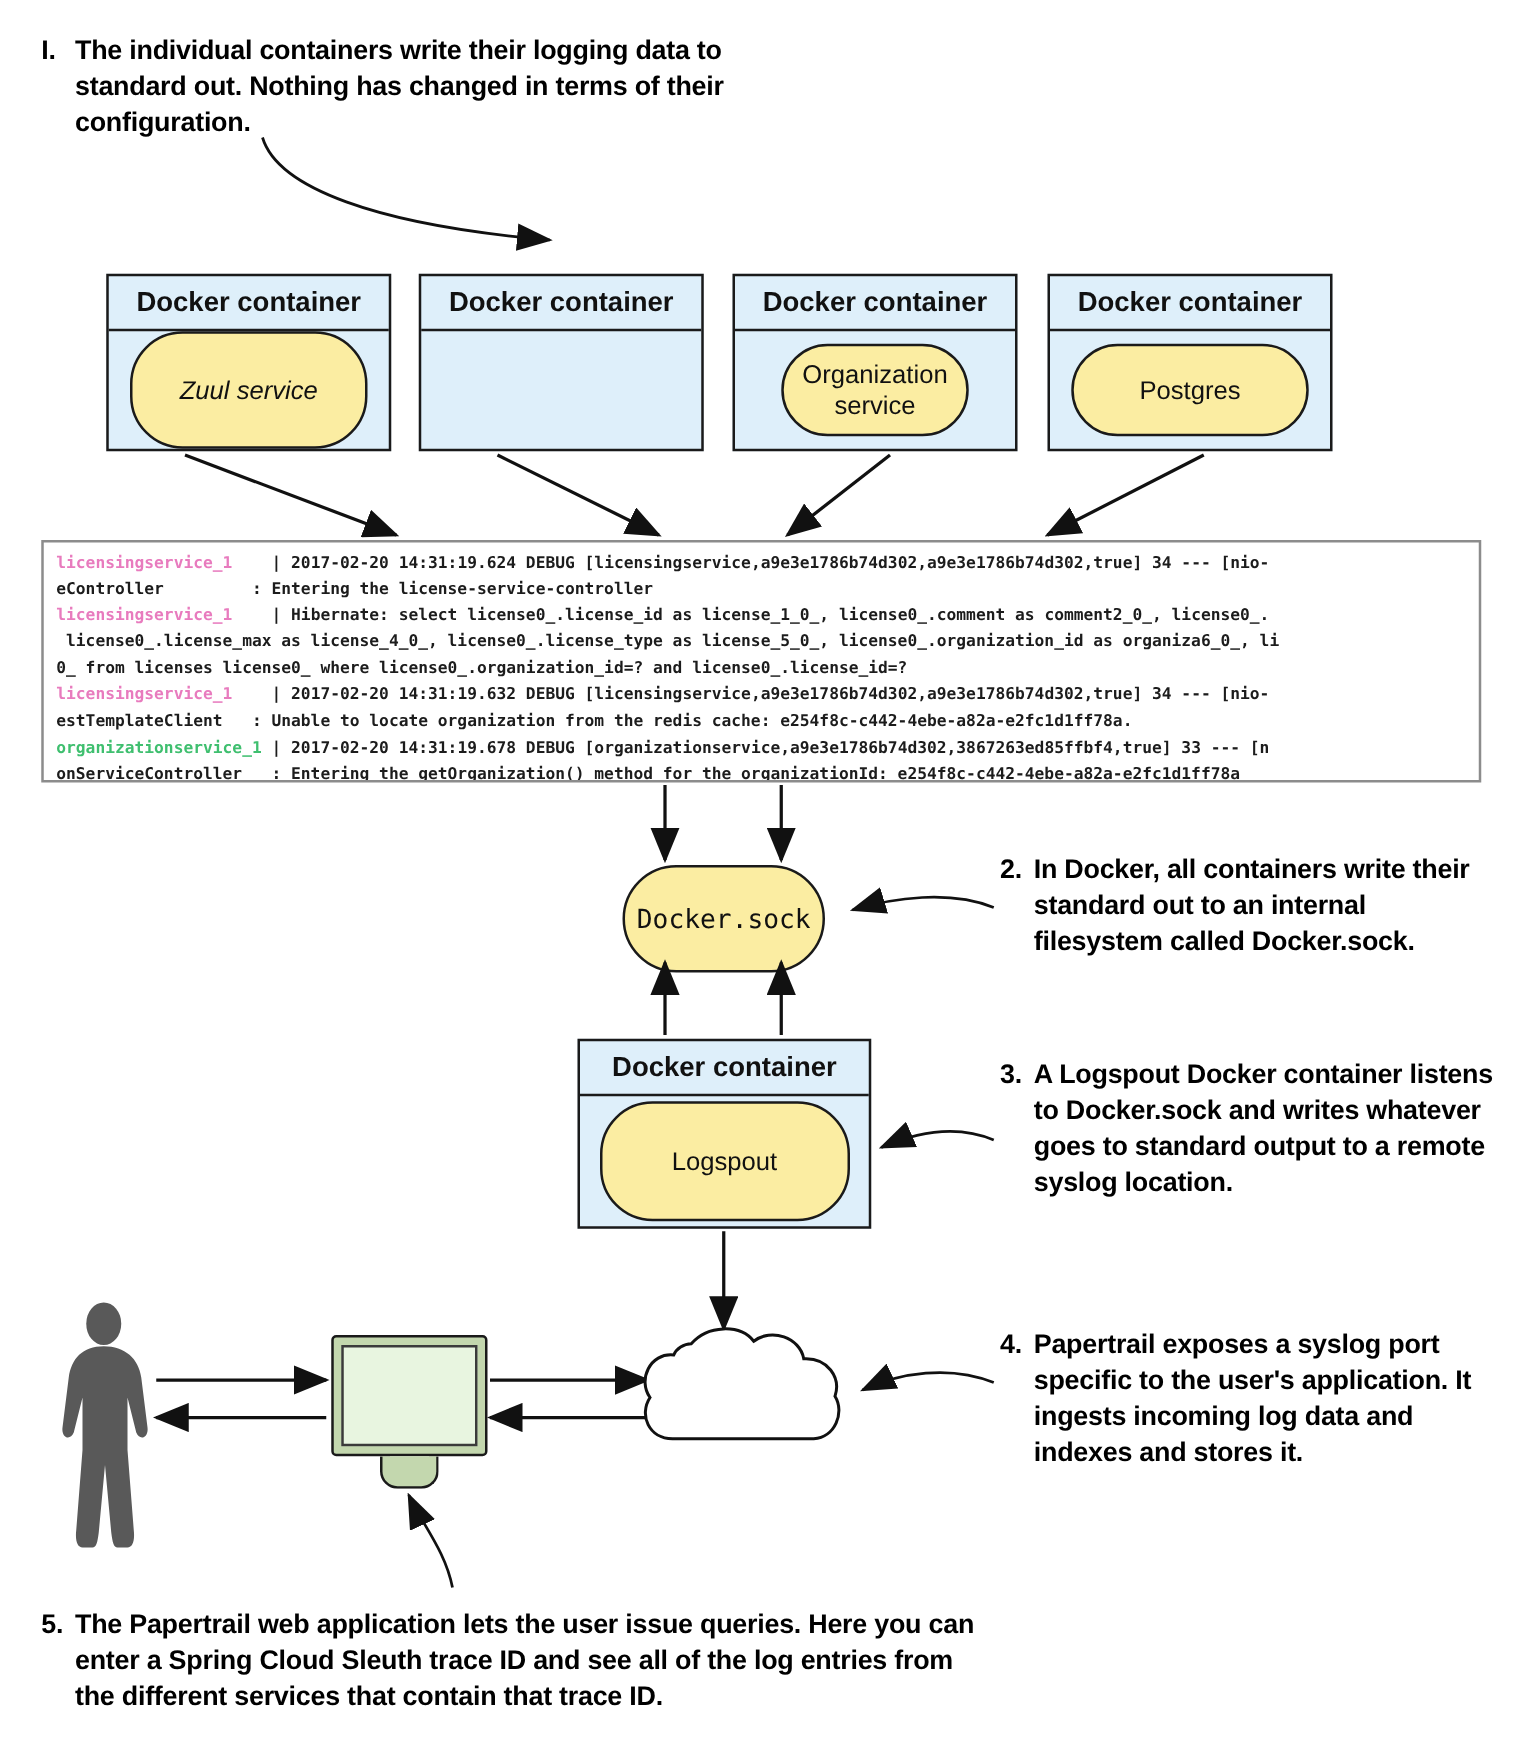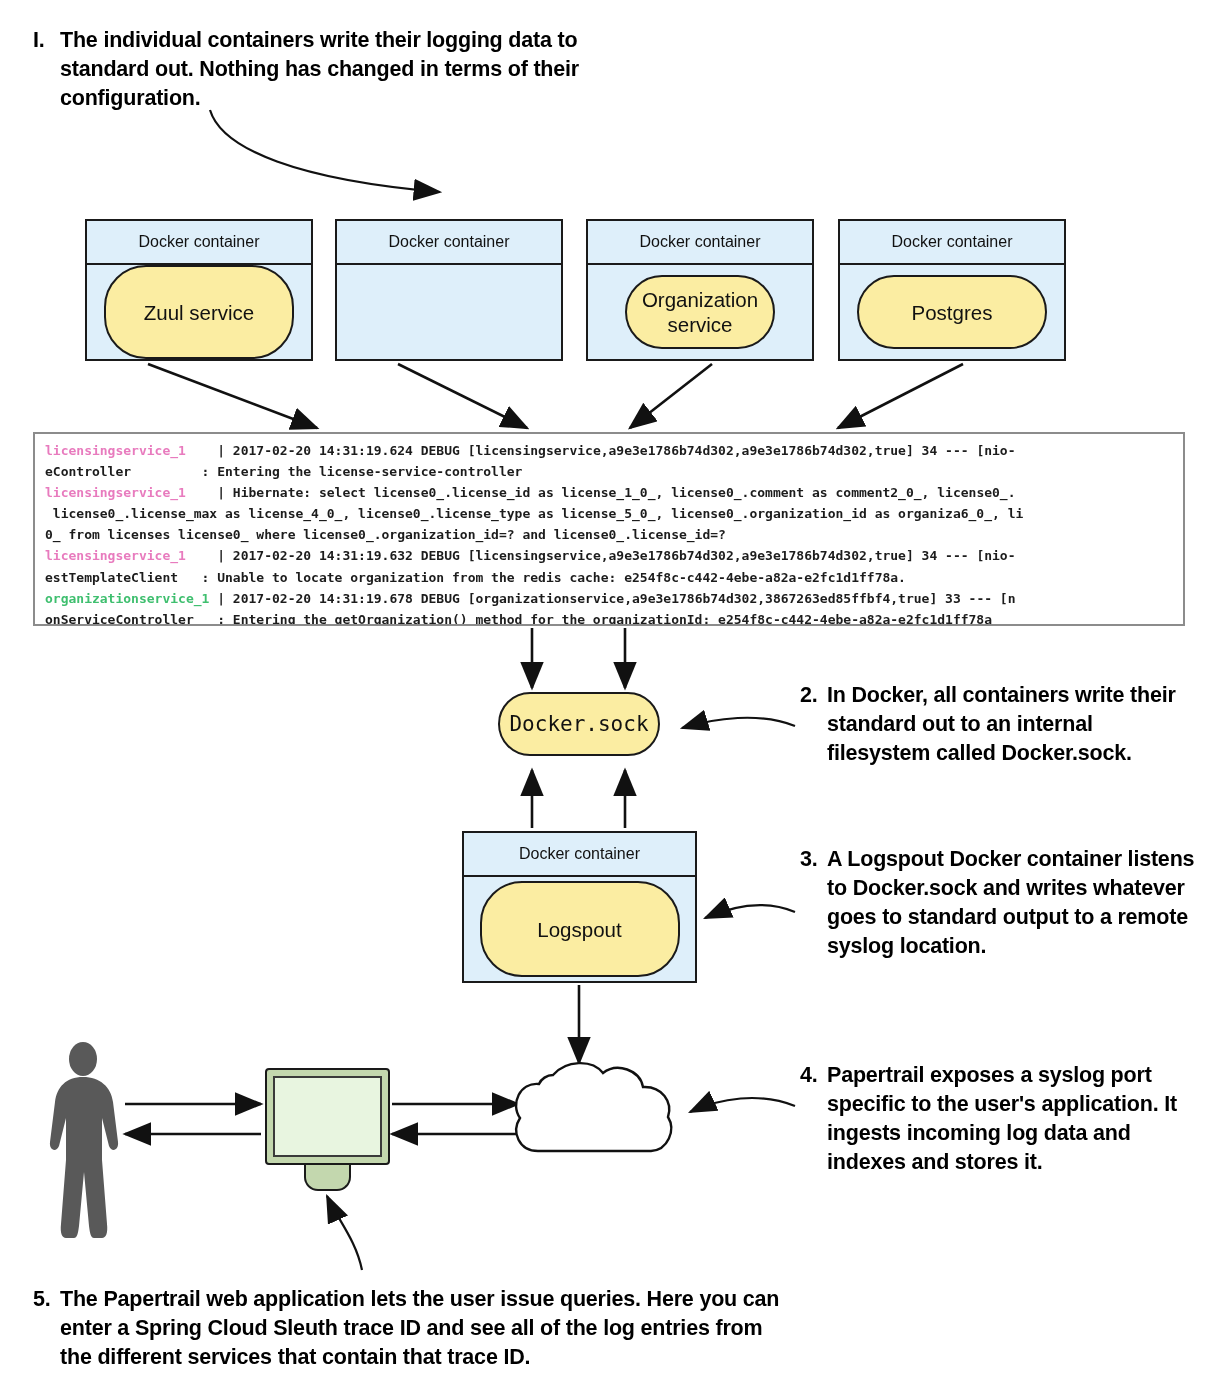--- a/index.html
+++ b/index.html
@@ -31,22 +31,23 @@
   .dockerbox{
     position:absolute;
     background:#deeffa;
     border:2px solid #1a1a1a;
     box-sizing:border-box;
   }
   .dockerbox .hdr{
     height:44px;
     border-bottom:2px solid #1a1a1a;
     display:flex;align-items:center;justify-content:center;
-    font-size:16px;color:#111;
-    box-sizing:border-box;
+    font-size:22px;color:#111;
+    box-sizing:border-box;
+    font-weight:bold;
   }
   .dockerbox .bodyarea{
     position:relative;
     height:calc(100% - 44px);
     display:flex;align-items:center;justify-content:center;
   }
   .pill{
     background:#fbeda2;
     border:2px solid #1a1a1a;
     border-radius:42px;
@@ -125,21 +126,21 @@
 <body>
 
 <div class="abs callout" style="left:33px;top:26px;width:560px;">
   <span class="num">I.</span>
   <span class="body callout indent">The individual containers write their logging data to standard out. Nothing has changed in terms of their configuration.</span>
 </div>
 
 <div class="dockerbox" style="left:85px;top:219px;width:228px;height:142px;">
   <div class="hdr">Docker container</div>
   <div class="bodyarea">
-    <div class="pill" style="width:190px;height:94px;">Zuul service</div>
+    <div class="pill" style="width:190px;height:94px;font-style:italic;">Zuul service</div>
   </div>
 </div>
 
 <div class="dockerbox" style="left:335px;top:219px;width:228px;height:142px;">
   <div class="hdr">Docker container</div>
 </div>
 
 <div class="dockerbox" style="left:586px;top:219px;width:228px;height:142px;">
   <div class="hdr">Docker container</div>
   <div class="bodyarea">
@@ -159,21 +160,21 @@
 <span>eController         : Entering the license-service-controller</span>
 <span class="c-lic">licensingservice_1</span><span>    | Hibernate: select license0_.license_id as license_1_0_, license0_.comment as comment2_0_, license0_.</span>
 <span> license0_.license_max as license_4_0_, license0_.license_type as license_5_0_, license0_.organization_id as organiza6_0_, li</span>
 <span>0_ from licenses license0_ where license0_.organization_id=? and license0_.license_id=?</span>
 <span class="c-lic">licensingservice_1</span><span>    | 2017-02-20 14:31:19.632 DEBUG [licensingservice,a9e3e1786b74d302,a9e3e1786b74d302,true] 34 --- [nio-</span>
 <span>estTemplateClient   : Unable to locate organization from the redis cache: e254f8c-c442-4ebe-a82a-e2fc1d1ff78a.</span>
 <span class="c-org">organizationservice_1</span><span> | 2017-02-20 14:31:19.678 DEBUG [organizationservice,a9e3e1786b74d302,3867263ed85ffbf4,true] 33 --- [n</span>
 <span>onServiceController   : Entering the getOrganization() method for the organizationId: e254f8c-c442-4ebe-a82a-e2fc1d1ff78a</span></pre>
 </div>
 
-<div class="sockpill" style="left:498px;top:692px;width:162px;height:64px;">
+<div class="sockpill" style="left:498px;top:692px;width:162px;height:86px;">
   <span>Docker.sock</span>
 </div>
 
 <div class="abs callout" style="left:800px;top:681px;width:400px;">
   <span class="num">2.</span>
   <span class="body callout indent">In Docker, all containers write their standard out to an internal filesystem called Docker.sock.</span>
 </div>
 
 <div class="dockerbox" style="left:462px;top:831px;width:235px;height:152px;">
   <div class="hdr">Docker container</div>

